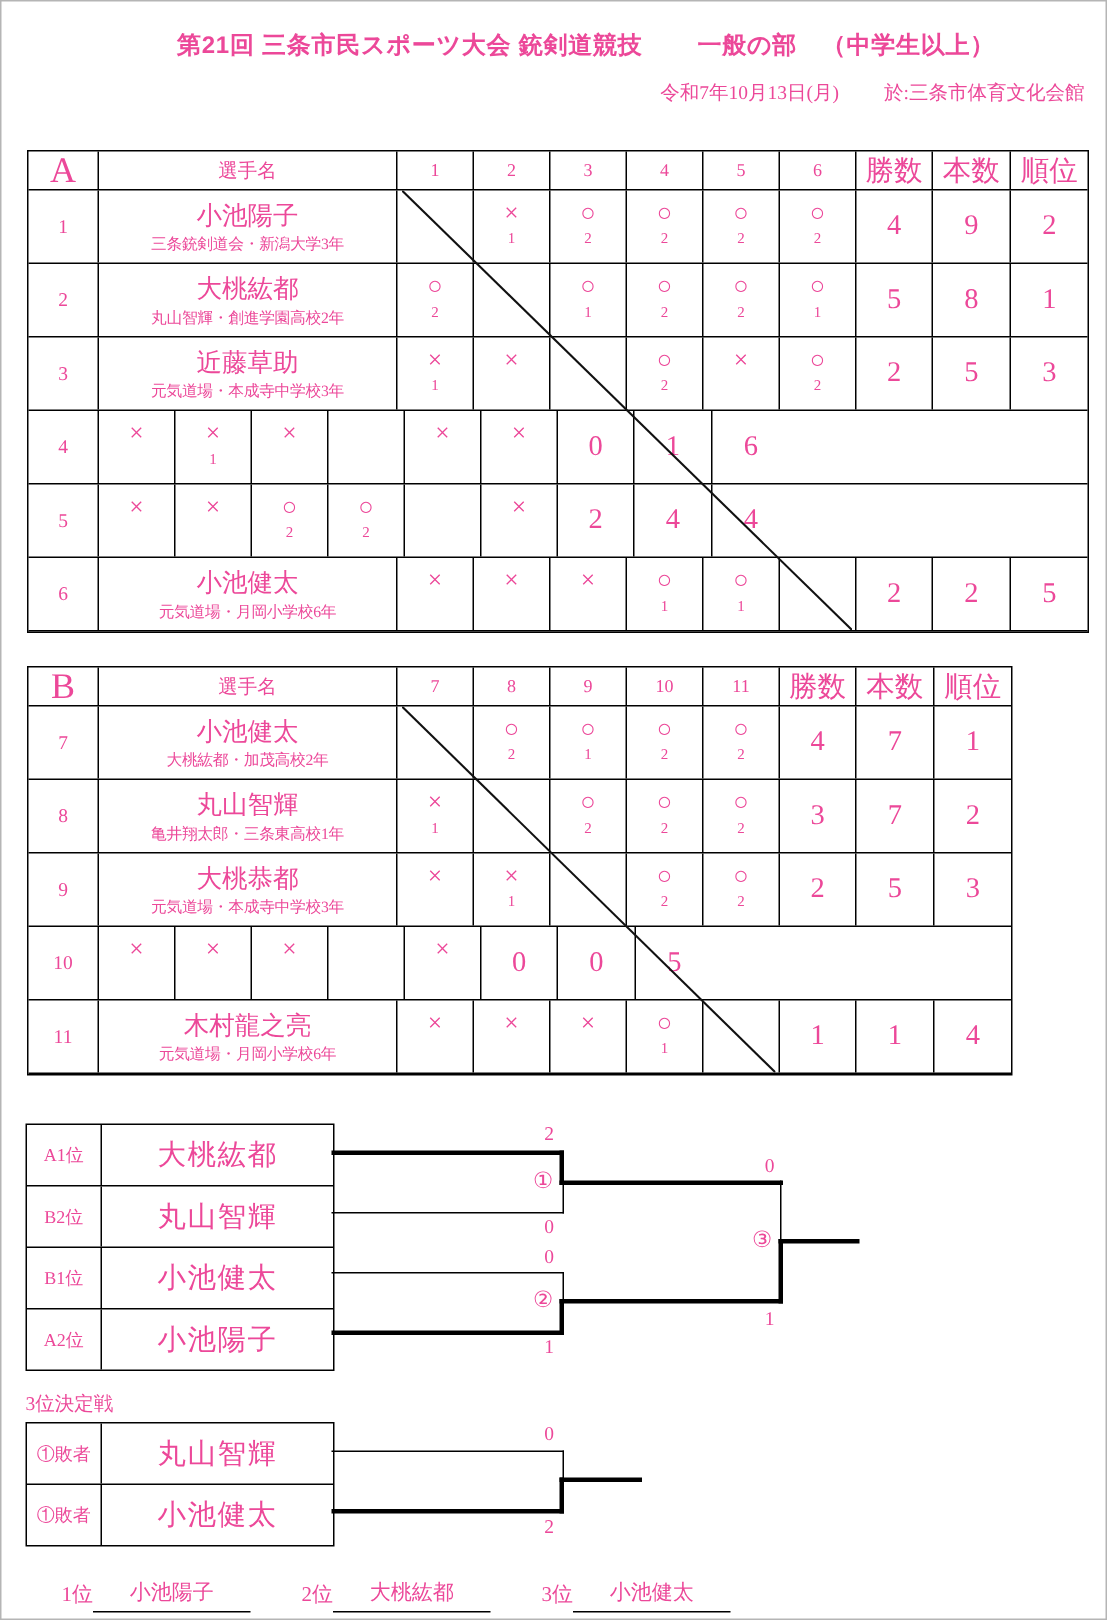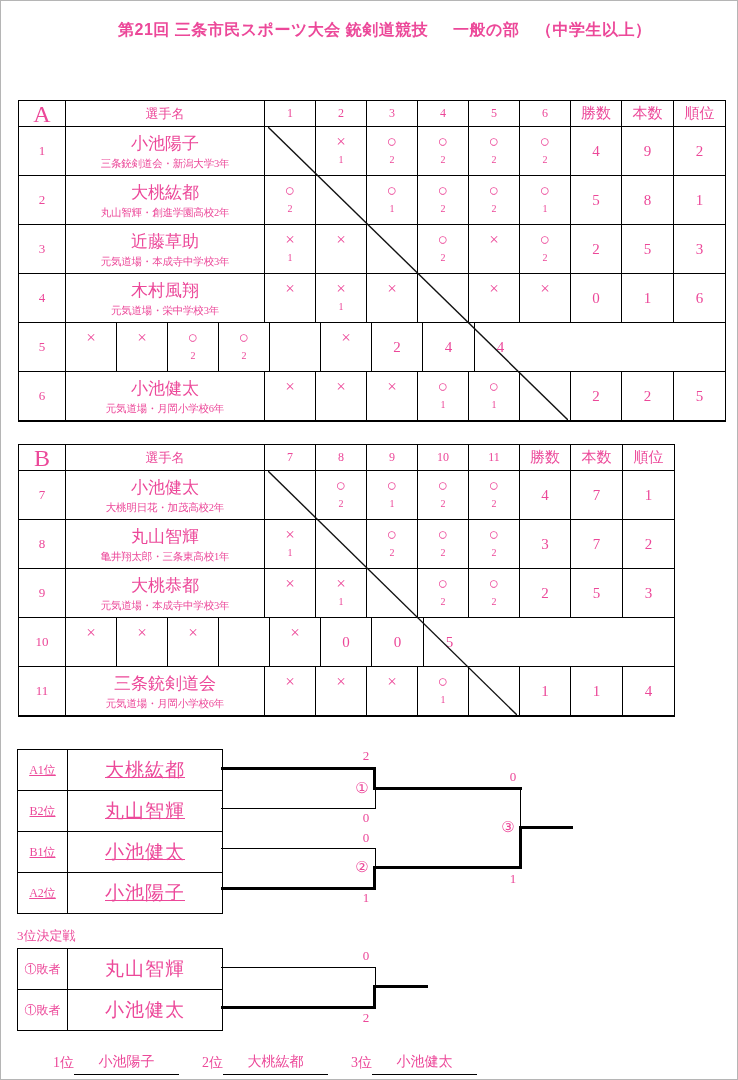--- a/index.html
+++ b/index.html
@@ -2,21 +2,21 @@
 <html><head>
 <meta charset="utf-8">
 <style>
   html,body{margin:0;padding:0;background:#e8e8e8;}
   .page{position:relative;width:738px;height:1080px;background:#fff;
         border:1px solid #b5b5b5;box-sizing:border-box;overflow:hidden;
         font-family:"Liberation Serif","DejaVu Serif",serif;color:#ec4899;}
   
   .title{position:absolute;left:117px;top:19px;font-size:16px;font-weight:bold;
          font-family:"Liberation Sans","DejaVu Sans",sans-serif;letter-spacing:.5px;}
-  .division{position:absolute;left:452px;top:19px;font-size:16px;font-weight:bold;
+  .division{position:absolute;left:464px;top:19px;font-size:16px;font-weight:bold;
          font-family:"Liberation Sans","DejaVu Sans",sans-serif;letter-spacing:.5px;}
   .dateline{position:absolute;right:14px;top:52px;font-size:13px;}
   .dateline .venue{margin-left:30px;}
   
   .tables{position:absolute;left:17px;top:99px;}
   .rr-table{position:relative;border:1.5px solid #000;background:#fff;width:fit-content;}
   .rr-table + .rr-table{margin-top:22px;}
   .row{display:flex;border-bottom:1px solid #000;}
   .rows-wrap > .row:last-child, .rr-table > .row:last-child{}
   .hrow{height:25px;}
@@ -24,56 +24,59 @@
   .cell{box-sizing:border-box;border-right:1px solid #000;display:flex;
         flex-direction:column;align-items:center;justify-content:center;text-align:center;}
   .c-no{width:47px;font-size:13px;}
   .c-group{font-size:24px;line-height:24px;}
   .c-name{width:199px;}
   .c-h{font-size:13px;}
   .colnum{font-size:12px;}
   .mregion,.mregion-h{display:flex;flex-direction:row;border:none;padding:0;}
   .c-match{width:51px;justify-content:flex-start;padding-top:3px;}
   .c-match.c-h{justify-content:center;padding-top:0;}
-  .c-sum{width:51px;font-size:15px;}
+  .c-sum{width:51px;font-size:19px;}
   .c-sum.wide{width:52px;}
   .c-sum.last{border-right:none;text-align:right;}
   .pname{font-size:17px;line-height:25px;white-space:nowrap;}
   .pclub{font-size:10.5px;line-height:16px;white-space:nowrap;letter-spacing:-.2px;}
   .mark{height:24px;line-height:24px;font-size:17px;}
   .mnum{height:14px;line-height:12px;font-size:10px;}
   .diag{position:absolute;left:249px;top:26px;right:157px;bottom:1px;pointer-events:none;}
   .diag svg{display:block;width:100%;height:100%;}
   
   .bk-table{position:absolute;border:1.5px solid #000;width:204px;background:#fff;box-sizing:content-box;}
-  .bk-main{left:16px;top:748px;text-decoration:underline;}
+  .bk-main{left:16px;top:748px;}
   .bk-third{left:16px;top:947px;}
   .bk-row{display:flex;height:40px;border-bottom:1px solid #000;}
   .bk-table .bk-row:last-child{border-bottom:none;}
   .bk-seed{width:50px;border-right:1px solid #000;display:flex;align-items:center;
            justify-content:center;font-size:12px;box-sizing:border-box;}
   .bk-name{flex:1;display:flex;align-items:center;justify-content:center;font-size:19px;letter-spacing:1px;}
   .bl{position:absolute;background:#000;}
   .bscore{position:absolute;width:30px;text-align:center;font-size:13px;line-height:15px;}
   .bnum{position:absolute;width:30px;text-align:center;font-size:15px;line-height:17px;}
   .tp-title{position:absolute;left:16px;top:926px;font-size:13px;}
   
-  .standings{position:absolute;left:52px;top:1052px;display:flex;gap:23px;font-size:14px;}
+  .standings{position:absolute;left:40px;top:1052px;display:flex;gap:34px;font-size:14px;}
   .st-item{display:flex;align-items:flex-end;}
   .st-label{padding-bottom:3px;}
   .st-name{display:inline-block;width:105px;text-align:center;border-bottom:1px solid #000;
            padding-bottom:3px;font-size:14px;}
 </style>
 </head>
 <body>
 
 <div class="page">
 
   <div class="title">第21回 三条市民スポーツ大会 銃剣道競技</div>
   <div class="division">一般の部　（中学生以上）</div>
+  <div class="dateline">
+    <span>令和7年10月13日(月)</span><span class="venue">於:三条市体育文化会館</span>
+  </div>
 
   <div class="tables">
 
       <div class="rr-table">
         <div class="row hrow">
           <div class="cell c-no c-group">A</div>
           <div class="cell c-name c-h">選手名</div>
           <div class="mregion-h">
 
               <div class="cell c-match c-h colnum">1</div>
@@ -218,24 +221,20 @@
                     <div class="mnum">2</div>
                   </div>
                 </div>
               <div class="cell c-sum">2</div>
               <div class="cell c-sum wide">5</div>
               <div class="cell c-sum last">3</div>
             </div>
 
             <div class="row prow">
               <div class="cell c-no">4</div>
-              <div class="cell c-name">
-                <div class="pname">木村風翔</div>
-                <div class="pclub">元気道場・栄中学校3年</div>
-              </div>
               <div class="mregion">
 
                   <div class="cell c-match">
                     <div class="mark">×</div>
                     <div class="mnum"></div>
                   </div>
 
                   <div class="cell c-match">
                     <div class="mark">×</div>
                     <div class="mnum">1</div>
@@ -374,21 +373,21 @@
           <div class="cell c-sum c-h">勝数</div>
           <div class="cell c-sum wide c-h">本数</div>
           <div class="cell c-sum last c-h">順位</div>
         </div>
         <div class="rows-wrap">
 
             <div class="row prow">
               <div class="cell c-no">7</div>
               <div class="cell c-name">
                 <div class="pname">小池健太</div>
-                <div class="pclub">大桃明日花・加茂高校2年</div>
+                <div class="pclub">大桃紘都・加茂高校2年</div>
               </div>
               <div class="mregion">
 
                   <div class="cell c-match">
                     <div class="mark"></div>
                     <div class="mnum"></div>
                   </div>
 
                   <div class="cell c-match">
                     <div class="mark">○</div>
@@ -521,21 +520,21 @@
                   </div>
                 </div>
               <div class="cell c-sum">0</div>
               <div class="cell c-sum wide">0</div>
               <div class="cell c-sum last">5</div>
             </div>
 
             <div class="row prow">
               <div class="cell c-no">11</div>
               <div class="cell c-name">
-                <div class="pname">三条銃剣道会</div>
+                <div class="pname">木村龍之亮</div>
                 <div class="pclub">元気道場・月岡小学校6年</div>
               </div>
               <div class="mregion">
 
                   <div class="cell c-match">
                     <div class="mark">×</div>
                     <div class="mnum"></div>
                   </div>
 
                   <div class="cell c-match">

